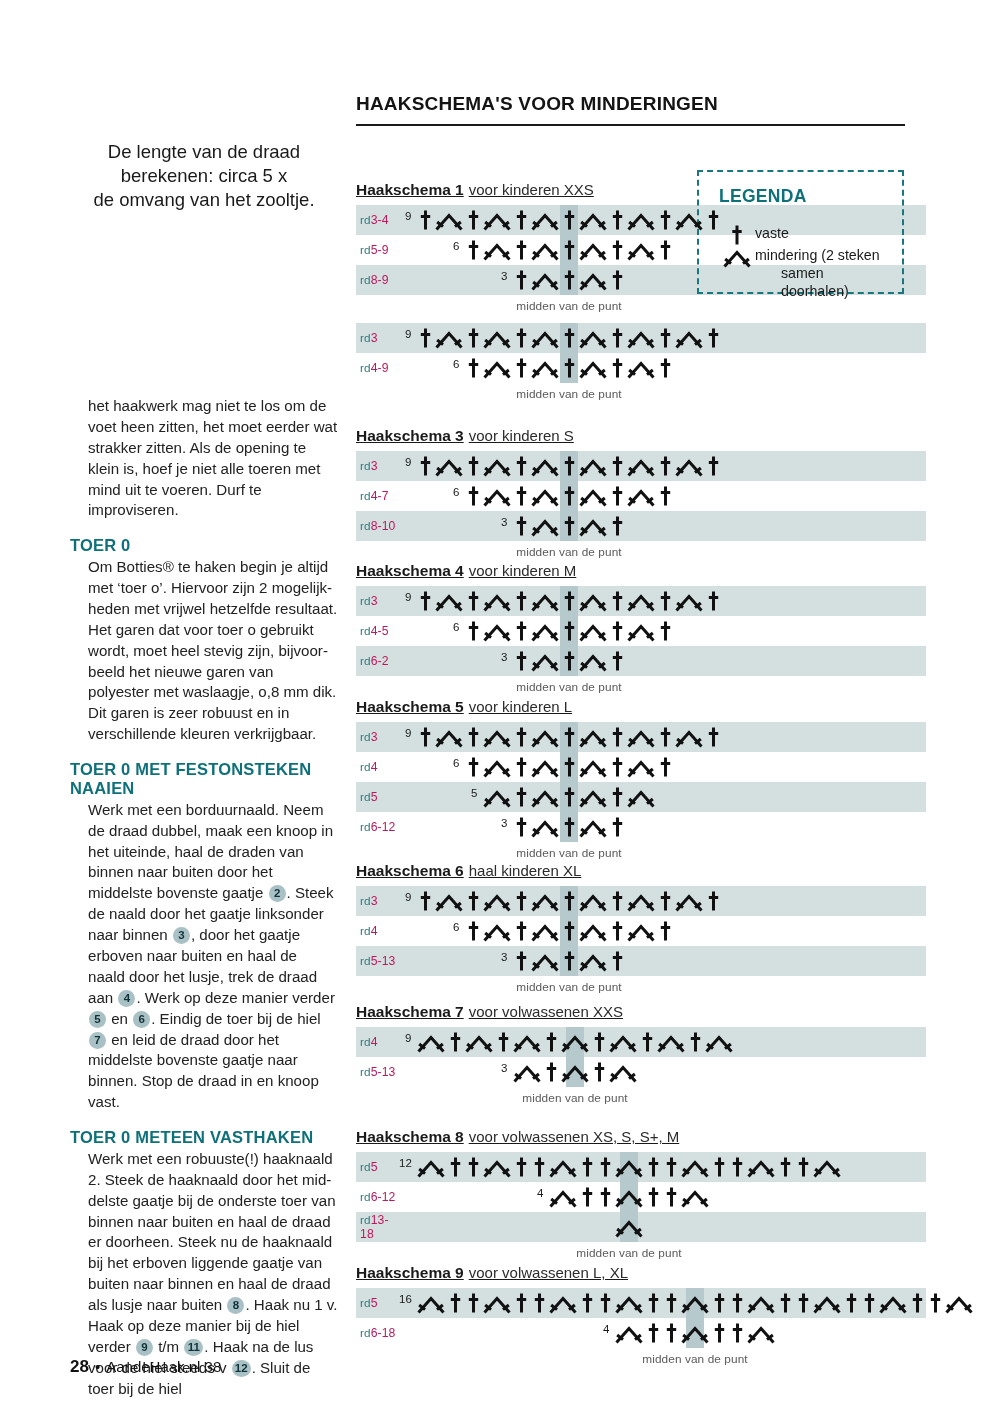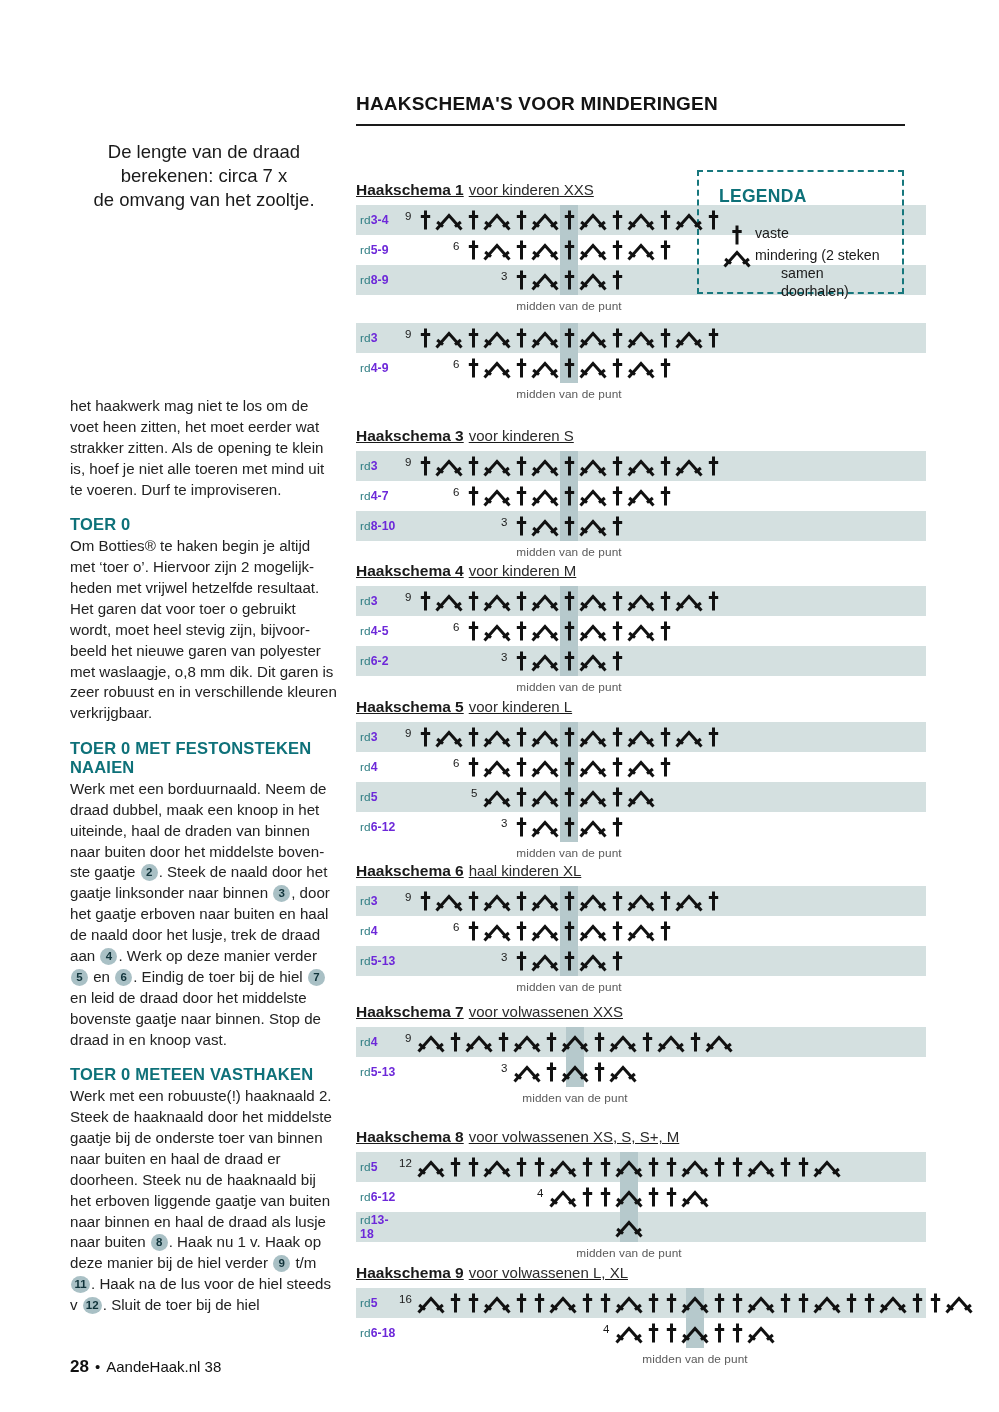--- a/index.html
+++ b/index.html
@@ -16,21 +16,21 @@
   .tip-title{
     font-size:37px;font-weight:700;color:#0e7179;letter-spacing:-0.5px;
     line-height:1.0;margin:0 0 6px 0;
   }
   .tip-text{
     font-size:18.5px;line-height:1.30;color:#1a1a1a;
     margin:0;
   }
   .left-body{position:absolute;left:70px;top:396px;width:268px;}
   .para{
-    font-size:15.1px;line-height:1.385;margin:0 0 15px 0;color:#222;
+    font-size:15.1px;line-height:1.385;margin:0 0 15px 18px;color:#222;
     text-align:left;
   }
   .para:last-child{margin-bottom:0;}
   h3.sec{
     font-size:16.5px;font-weight:700;color:#0e7179;letter-spacing:0.2px;
     margin:0 0 2px 0;line-height:1.14;text-transform:uppercase;
   }
   .badge{
     display:inline-block;width:17px;height:17px;border-radius:50%;
     background:#a9c0c5;color:#10333a;font-size:11.5px;font-weight:700;
@@ -82,21 +82,21 @@
   .rows{position:relative;}
   .row{
     position:relative;height:30px;display:flex;align-items:center;
   }
   .row.band{background:#d4e0e0;}
   .row .lbl{
     position:relative;z-index:3;width:46px;flex:0 0 46px;
     font-size:11.8px;color:#2f7d83;padding-left:4px;box-sizing:border-box;
     letter-spacing:0.1px;
   }
-  .row .lbl b{font-weight:700;color:#6d28d9;font-size:12.2px;}
+  .row .lbl b{font-weight:400;color:#be185d;font-size:12.2px;}
   .row .cnt{
     position:relative;z-index:3;font-size:11.5px;color:#1a1a1a;
     align-self:flex-start;margin-top:3px;
   }
   .row .syms{position:relative;z-index:3;display:flex;align-items:center;}
   .sym{display:inline-flex;align-items:center;justify-content:center;}
   .centerline{
     position:absolute;top:0;bottom:0;width:18px;background:#b6c9cc;z-index:1;
   }
   .mid-cap{
@@ -106,21 +106,21 @@
 </style>
 </head>
 <body>
 
 <div class="page">
 
   <div class="left-col">
     <div class="tip-block">
       <div class="tip-text">
         <span>De lengte van de draad</span><br>
-        <span>berekenen: circa 7 x</span><br>
+        <span>berekenen: circa 5 x</span><br>
         <span>de omvang van het zooltje.</span>
       </div>
     </div>
   </div>
 
   <div class="left-body">
     <p class="para">het haakwerk mag niet te los om de voet heen zitten, het moet eerder wat strakker zitten. Als de opening te klein is, hoef je niet alle toeren met mind uit te voeren. Durf te improviseren.</p>
 
     <h3 class="sec">TOER 0</h3>
     <p class="para">Om Botties® te haken begin je altijd met ‘toer o’. Hiervoor zijn 2 mogelijk­heden met vrijwel hetzelfde resultaat. Het garen dat voor toer o gebruikt wordt, moet heel stevig zijn, bijvoor­beeld het nieuwe garen van polyester met waslaagje, o,8 mm dik. Dit garen is zeer robuust en in verschillende kleuren verkrijgbaar.</p>

